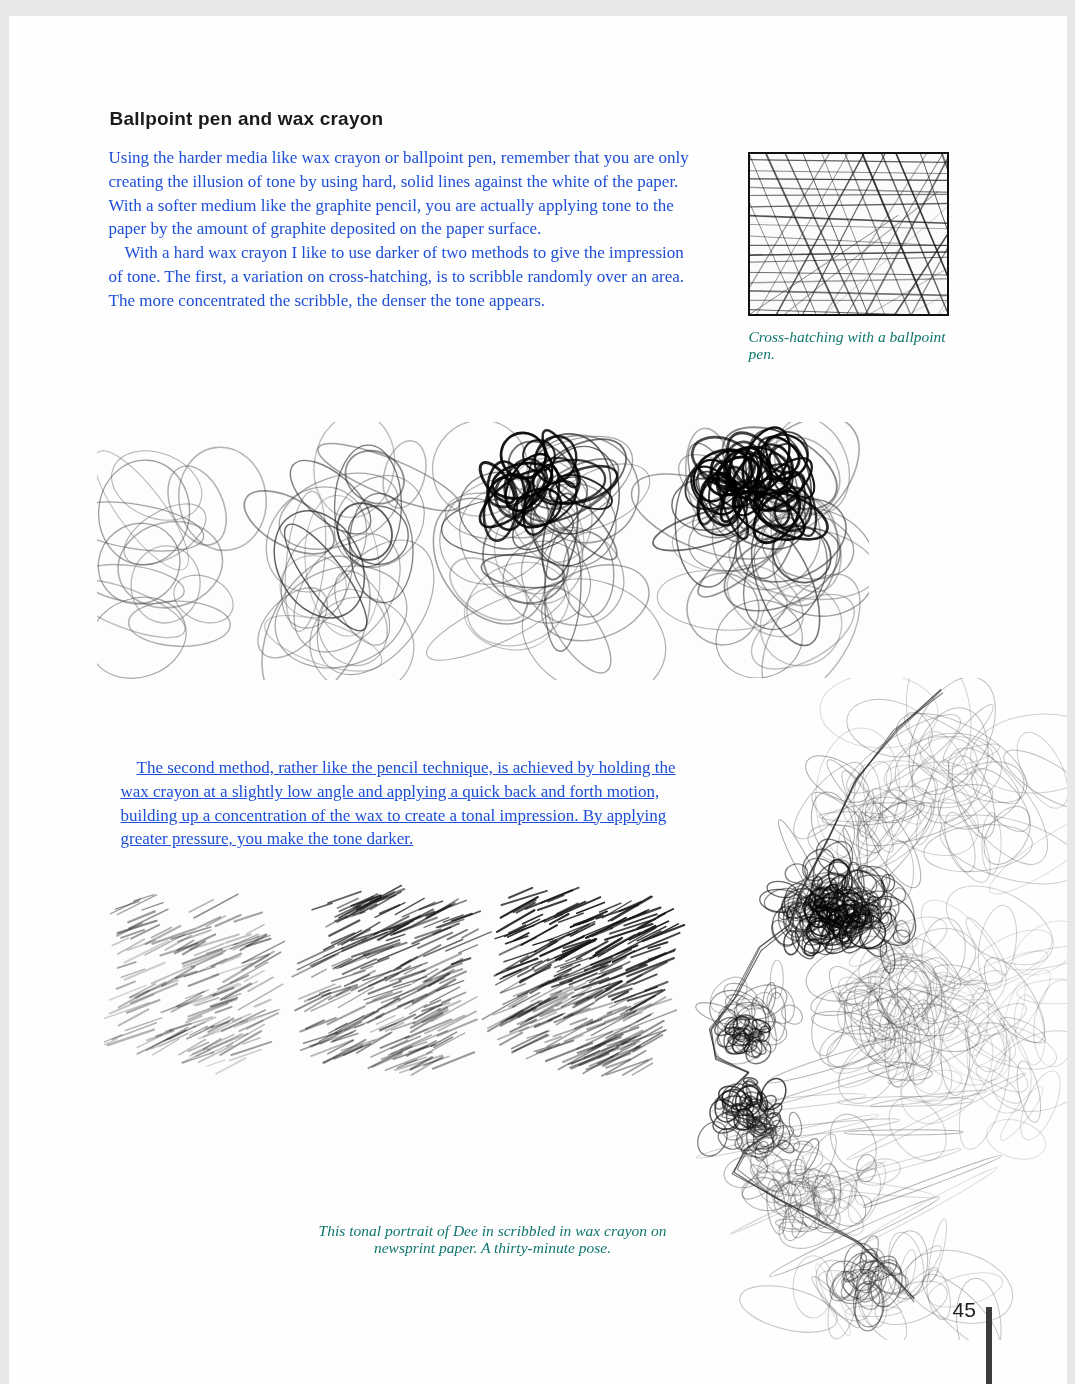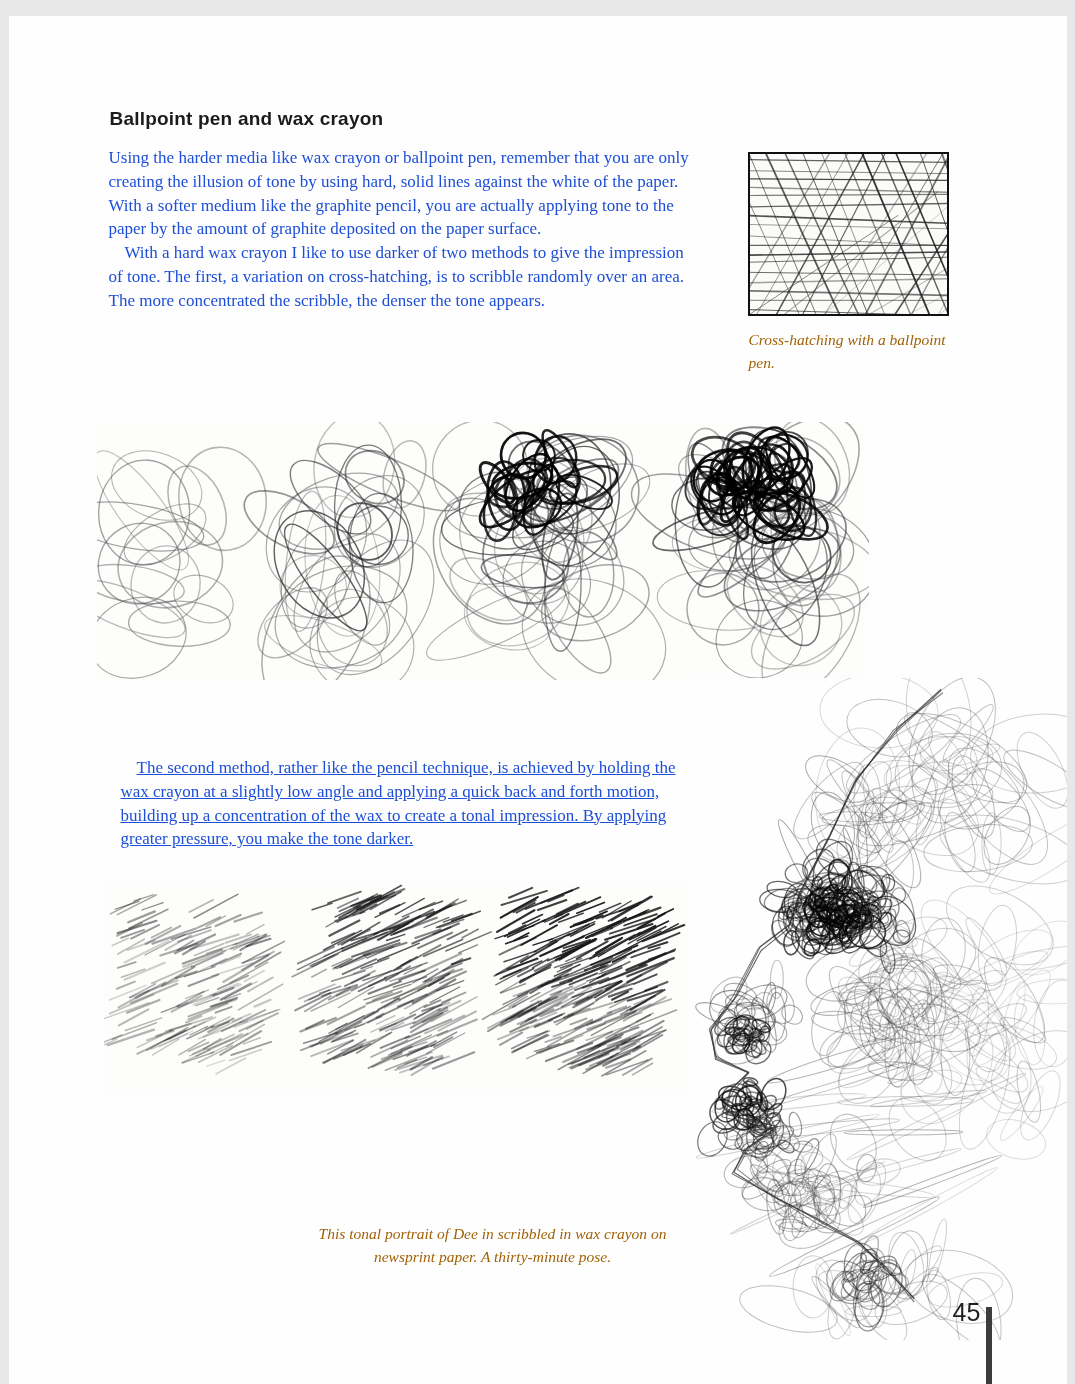--- a/index.html
+++ b/index.html
@@ -16,32 +16,32 @@
   .body-col{position:absolute;left:100px;top:130px;width:582px;}
   .para{margin:0;font-size:17px;line-height:23.8px;color:#1d4ed8;}
   .indent{text-indent:16px;}
   .para4{position:absolute;left:112px;top:740px;width:580px;text-decoration:underline;}
   .crosshatch-fig{
     position:absolute;left:739px;top:136px;width:197px;height:160px;margin:0;
     border:2px solid #101010;background:#fbfbf9;
   }
   .crosshatch-fig svg{display:block;width:100%;height:100%;}
   .cap{
-    font-style:italic;font-size:15.5px;line-height:23px;color:#a16207;
+    font-style:italic;font-size:15.5px;line-height:17px;color:#0f766e;
     position:absolute;
   }
   .cap-crosshatch{left:740px;top:312px;width:210px;}
   .cap-scribbles{left:100px;top:678px;width:560px;}
   .cap-portrait{left:290px;top:1206px;width:388px;text-align:center;}
   .scribbles{position:absolute;left:88px;top:406px;width:772px;height:258px;background:#fdfdfc;}
   .patches{position:absolute;left:95px;top:866px;width:592px;height:212px;background:#fdfdfc;}
   .portrait{position:absolute;left:680px;top:662px;width:395px;height:662px;background:#fefefe;}
   .folio{
     position:absolute;left:944px;top:1282px;
-    font-family:"Liberation Sans", sans-serif;font-size:25px;font-weight:400;color:#1f1f1f;
+    font-family:"Liberation Sans", sans-serif;font-size:21px;font-weight:400;color:#1f1f1f;
   }
   .folio-bar{position:absolute;left:977px;top:1291px;width:6px;height:93px;background:#3c3c3c;}
 </style>
 </head>
 <body>
 
 <div class="page">
 
   <h2 class="heading">Ballpoint pen and wax crayon</h2>
 

